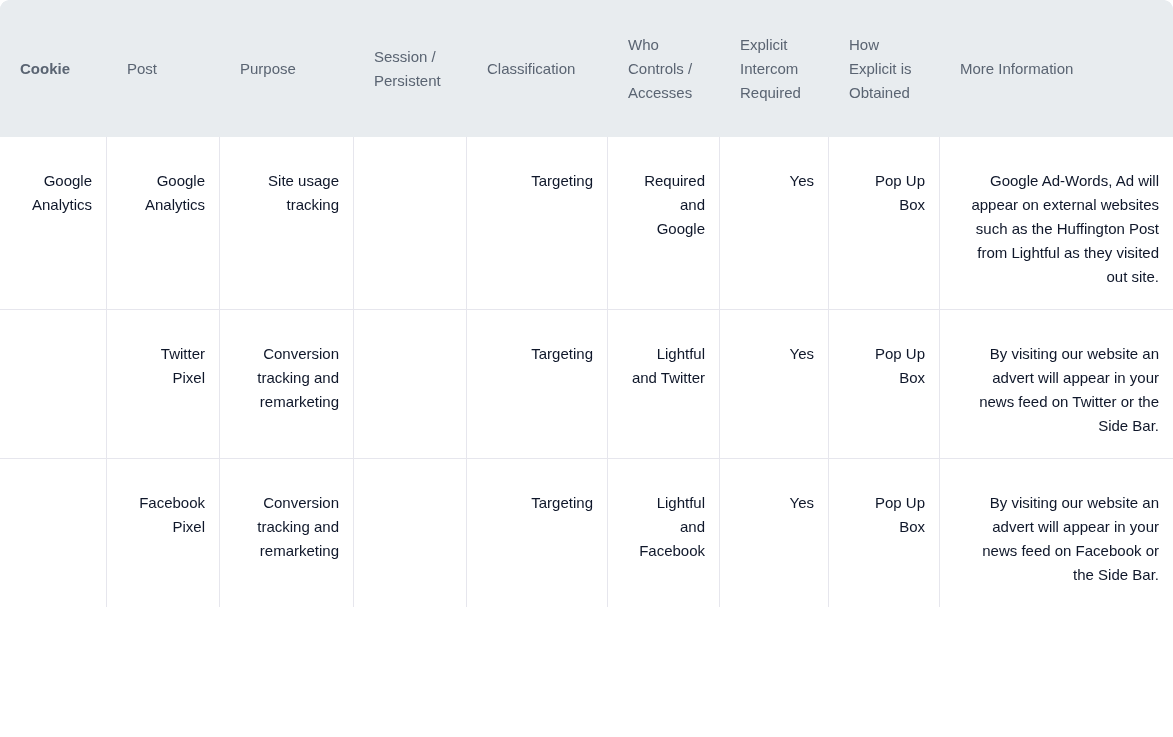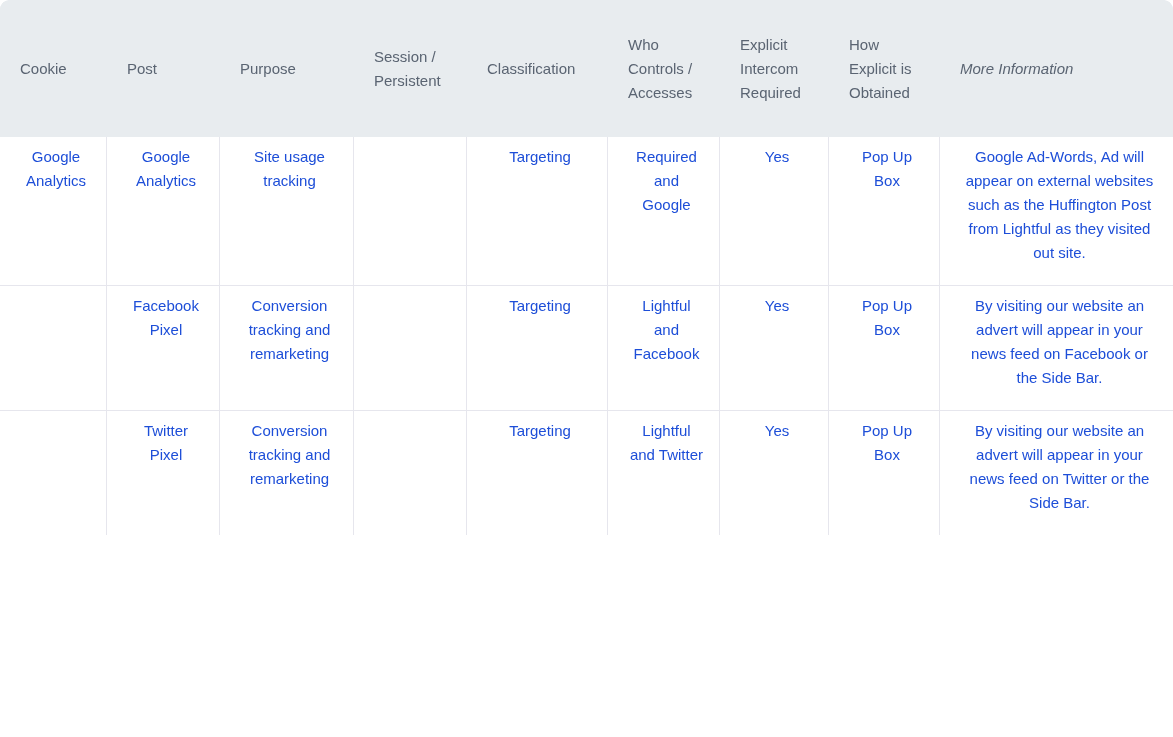--- a/index.html
+++ b/index.html
@@ -41,33 +41,33 @@
     vertical-align: middle;
     text-align: left;
     font-weight: 400;
     font-size: 15px;
     line-height: 24px;
     color: #5a6472;
     padding: 8px 14px 8px 20px;
     border-right: 1px solid #e8ecef;
   }
 
-  thead th:last-child { border-right: none; font-style: italic; }
-
-  thead th.th-first { border-top-left-radius: 9px; }
+  thead th:last-child { border-right: none; }
+
+  thead th.th-first { border-top-left-radius: 9px; font-weight: bold; }
   thead th.th-last  { border-top-right-radius: 9px; }
 
   
   tbody td {
     vertical-align: top;
-    text-align: center;
+    text-align: right;
     font-size: 15px;
     line-height: 24px;
-    color: #1d4ed8;
-    padding: 8px 14px 20px 20px;
+    color: #0f172a;
+    padding: 32px 14px 20px 20px;
     background: #ffffff;
     border-top: 1px solid #e6e6ed;
     border-right: 1px solid #e6e6ed;
   }
 
   tbody td:last-child { border-right: none; }
 
   tbody tr:first-child td { border-top: none; }
 
   
@@ -169,20 +169,50 @@
         <td>
             <span class="cell-text">Google Ad-Words, Ad will appear on external websites such as the Huffington Post from Lightful as they visited out site.</span>
           </td>
       </tr>
 
       <tr>
         <td>
             <span class="cell-empty"></span>
           </td>
         <td>
+            <span class="cell-text">Twitter Pixel</span>
+          </td>
+        <td>
+            <span class="cell-text">Conversion tracking and remarketing</span>
+          </td>
+        <td>
+            <span class="cell-empty"></span>
+          </td>
+        <td>
+            <span class="cell-text">Targeting</span>
+          </td>
+        <td>
+            <span class="cell-text">Lightful and Twitter</span>
+          </td>
+        <td>
+            <span class="cell-text">Yes</span>
+          </td>
+        <td>
+            <span class="cell-text">Pop Up Box</span>
+          </td>
+        <td>
+            <span class="cell-text">By visiting our website an advert will appear in your news feed on Twitter or the Side Bar.</span>
+          </td>
+      </tr>
+
+      <tr>
+        <td>
+            <span class="cell-empty"></span>
+          </td>
+        <td>
             <span class="cell-text">Facebook Pixel</span>
           </td>
         <td>
             <span class="cell-text">Conversion tracking and remarketing</span>
           </td>
         <td>
             <span class="cell-empty"></span>
           </td>
         <td>
             <span class="cell-text">Targeting</span>
@@ -191,49 +221,19 @@
             <span class="cell-text">Lightful and Facebook</span>
           </td>
         <td>
             <span class="cell-text">Yes</span>
           </td>
         <td>
             <span class="cell-text">Pop Up Box</span>
           </td>
         <td>
             <span class="cell-text">By visiting our website an advert will appear in your news feed on Facebook or the Side Bar.</span>
-          </td>
-      </tr>
-
-      <tr>
-        <td>
-            <span class="cell-empty"></span>
-          </td>
-        <td>
-            <span class="cell-text">Twitter Pixel</span>
-          </td>
-        <td>
-            <span class="cell-text">Conversion tracking and remarketing</span>
-          </td>
-        <td>
-            <span class="cell-empty"></span>
-          </td>
-        <td>
-            <span class="cell-text">Targeting</span>
-          </td>
-        <td>
-            <span class="cell-text">Lightful and Twitter</span>
-          </td>
-        <td>
-            <span class="cell-text">Yes</span>
-          </td>
-        <td>
-            <span class="cell-text">Pop Up Box</span>
-          </td>
-        <td>
-            <span class="cell-text">By visiting our website an advert will appear in your news feed on Twitter or the Side Bar.</span>
           </td>
       </tr>
 
 
     </tbody>
   </table>
 </div>
 
 </body></html>

